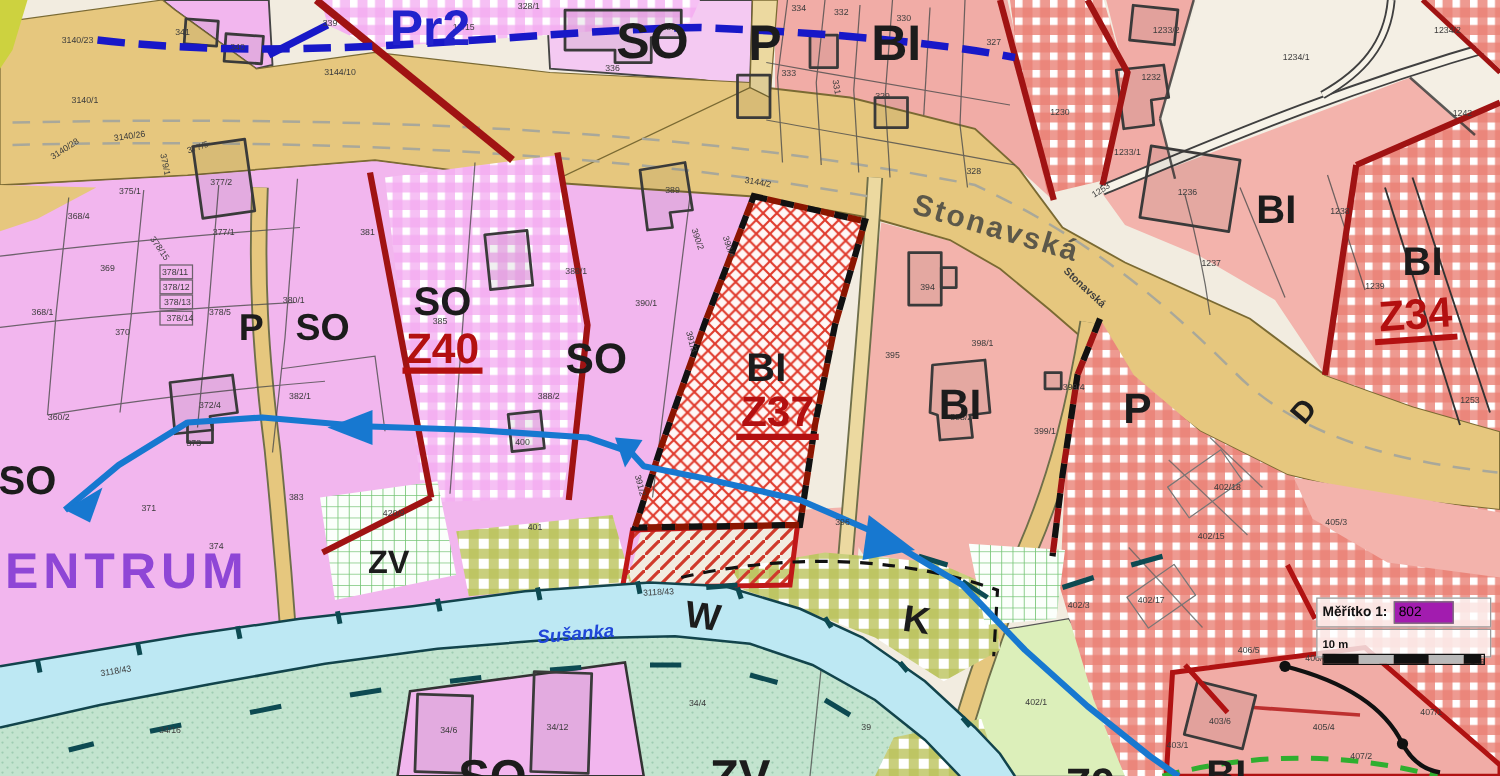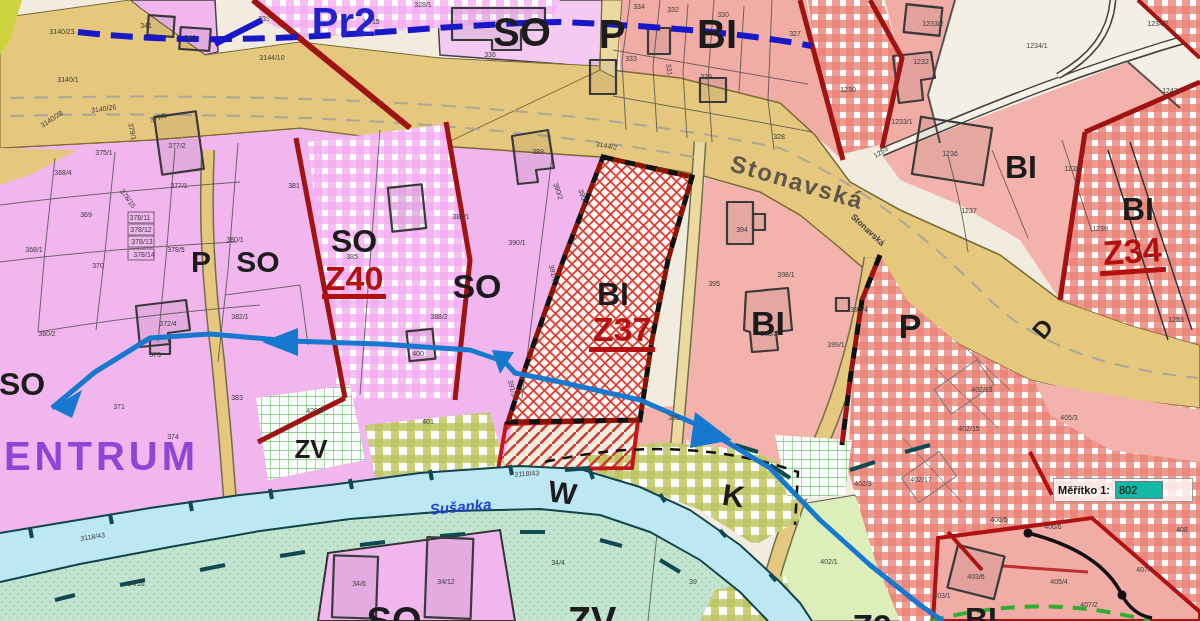--- a/index.html
+++ b/index.html
@@ -7,21 +7,21 @@
   #stage svg{position:absolute;left:0;top:0;}
   svg text{font-family:"Liberation Sans",sans-serif;}
   #watermark{position:absolute;left:428px;top:498px;width:390px;pointer-events:none;
              color:rgba(255,255,255,.55);line-height:1;}
   #wm1{font-size:57px;font-weight:bold;letter-spacing:10px;}
   #wm2{font-size:24px;font-weight:bold;letter-spacing:9px;text-align:right;margin:6px 18px 0 0;}
   .scalebox{position:absolute;background:rgba(255,255,255,.78);border:1px solid #9a9a9a;
             box-sizing:border-box;}
   #scale1{left:1053px;top:478px;width:140px;height:24px;display:flex;align-items:center;padding:0 4px;}
   #scale1 label{font-size:11px;font-weight:bold;color:#111;white-space:nowrap;}
-  #scale-input{margin-left:5px;width:40px;height:16px;border:1px solid #777;background:#14b8a6;
+  #scale-input{margin-left:5px;width:40px;height:16px;border:1px solid #777;background:#a21caf;
                font-size:11px;padding:0 3px;font-family:"Liberation Sans",sans-serif;}
   #scale2{left:1053px;top:503px;width:140px;height:23px;padding:1px 4px;}
   #scale2 .m{font-size:9px;font-weight:bold;color:#111;}
   #bar{display:flex;height:7px;border:1px solid #111;width:128px;margin-top:0px;}
   #bar div{height:100%;}
 </style>
 </head>
 <body>
 
 <div id="stage">
@@ -388,13 +388,23 @@
         <text x="622" y="341" font-size="34" fill="#b31010" text-anchor="middle">Z37</text>
         <text x="1133" y="263" font-size="34" fill="#b31010" text-anchor="middle" transform="rotate(-4 1133 263)">Z34</text>
       </g>
 </svg>
 
 
 <div id="scale1" class="scalebox">
   <label>Měřítko 1:</label>
   <input id="scale-input" value="802" style="">
 </div>
+<div id="scale2" class="scalebox">
+  <span class="m">10 m</span>
+  <div id="bar">
+    <div style="width:28px;background:#111"></div>
+    <div style="width:28px;background:#b9b9b9"></div>
+    <div style="width:28px;background:#111"></div>
+    <div style="width:28px;background:#b9b9b9"></div>
+    <div style="width:14px;background:#111"></div>
+  </div>
 </div>
+</div>
 
 </body></html>

